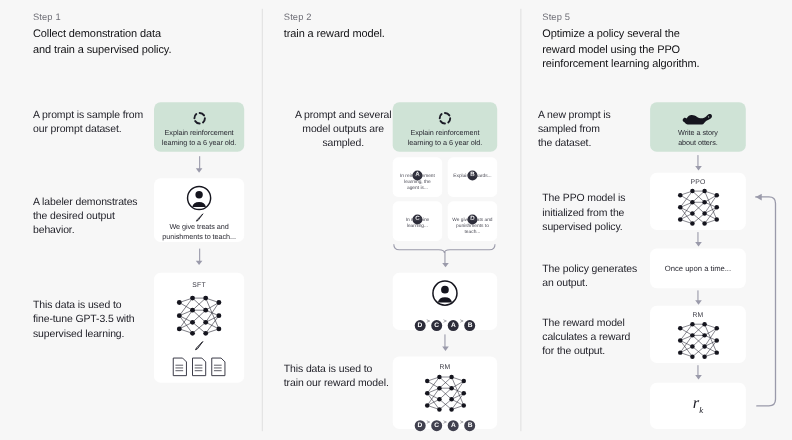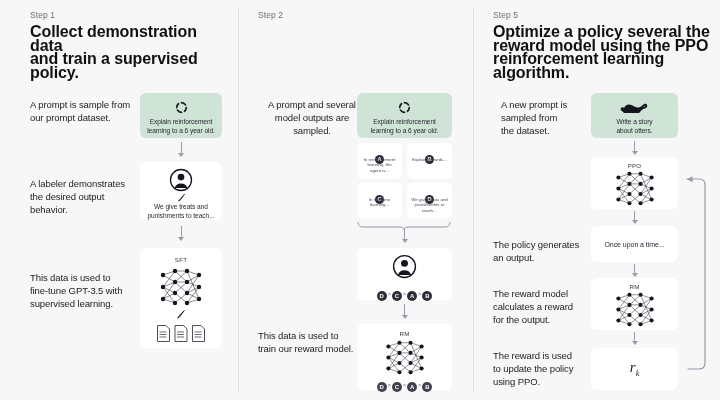--- a/index.html
+++ b/index.html
@@ -15,21 +15,21 @@
   .col{position:absolute;top:0;height:400px;}
   #col1{left:0;width:238px;}
   #col2{left:238px;width:235px;}
   #col3{left:473px;width:247px;}
 
   .divider{position:absolute;top:8px;width:1px;height:384px;background:#e1e1e1;}
   #div1{left:238px;}
   #div2{left:473px;}
 
   .step-label{position:absolute;font-size:8.5px;color:#6e6e76;letter-spacing:.1px;}
-  .step-title{position:absolute;font-size:16px;font-weight:bold;line-height:13.5px;color:#111114;letter-spacing:-.1px;}
+  .step-title{position:absolute;font-size:10px;font-weight:normal;line-height:13.5px;color:#111114;letter-spacing:-.1px;}
 
   .desc{position:absolute;font-size:9.5px;line-height:12.8px;color:#22222a;letter-spacing:-.1px;}
 
   .card{position:absolute;background:#ffffff;border-radius:6px;}
   .green{background:#cfe3d6;}
 
   .card-text{position:absolute;left:0;right:0;text-align:center;font-size:6.6px;line-height:8.6px;color:#2a2a33;letter-spacing:-.05px;}
   .card-tag{position:absolute;left:0;right:0;text-align:center;font-size:6.2px;color:#3a3a44;letter-spacing:.2px;}
 
   .icon-wrap{position:absolute;left:0;right:0;display:flex;justify-content:center;}
@@ -169,20 +169,21 @@
           </g>
         </svg>
       </div>
     </div>
   </div>
 
   <div class="col" id="col2">
 
     <div class="step-label" style="left:20px;top:10px;">Step 2</div>
     <div class="step-title" style="left:20px;top:25px;width:205px;">
+      <div>train a reward model.</div>
     </div>
 
     <div class="desc" style="left:20px;top:99px;width:108px;white-space:pre-line;text-align:center;">A prompt and several
 model outputs are
 sampled.</div>
     <div class="desc" style="left:20px;top:330px;width:112px;white-space:pre-line;">This data is used to
 train our reward model.</div>
 
     <div class="card green" style="left:119px;top:93px;width:95px;height:45px;">
       <div class="icon-wrap" style="top:8px;">
@@ -287,31 +288,31 @@
 
   <div class="col" id="col3">
 
     <div class="step-label" style="left:20px;top:10px;">Step 5</div>
     <div class="step-title" style="left:20px;top:25px;width:220px;">
       <div>Optimize a policy several the</div>
       <div>reward model using the PPO</div>
       <div>reinforcement learning algorithm.</div>
     </div>
 
-    <div class="desc" style="left:28px;top:99px;width:100px;white-space:pre-line;">A new prompt is
+    <div class="desc" style="left:16px;top:99px;width:100px;white-space:pre-line;">A new prompt is
 sampled from
 the dataset.</div>
+    <div class="desc" style="left:20px;top:175px;width:100px;white-space:pre-line;">The PPO model is
+initialized from the
+supervised policy.</div>
     <div class="desc" style="left:20px;top:239px;width:100px;white-space:pre-line;">The policy generates
 an output.</div>
     <div class="desc" style="left:20px;top:288px;width:100px;white-space:pre-line;">The reward model
 calculates a reward
 for the output.</div>
-    <div class="desc" style="left:20px;top:350px;width:100px;white-space:pre-line;">The reward is used
-to update the policy
-using PPO.</div>
 
     <div class="card green" style="left:118px;top:93px;width:87px;height:45px;">
       <div class="icon-wrap" style="top:8px;">
         <svg width="32" height="14" viewBox="0 0 64 28">
           <path d="M6 20 c-3 -1 -4 -5 -1 -7 c2 -1.4 4 -0.6 5.5 0.6 c1.4 -4 5 -6.4 9 -6.6
                    c3.6 -0.2 6.6 1.4 9.4 3.2 c3.6 2.2 7 3.4 11 2.6 c3.2 -0.6 5.4 -2.6 7.6 -4.8
                    c1.6 -1.6 3.4 -3 5.6 -2.6 c2.6 0.4 4 3 3.2 5.4 c-0.8 2.4 -3 3.6 -5.2 4.4
                    c-4 1.4 -7 3.8 -9.4 7.2 c-0.8 1.2 -2 1.8 -3.4 1.8 l-25.6 0 c-2.6 0 -4.6 -1.6 -6.7 -4.2 z" fill="#15151e"></path>
           <circle cx="50.5" cy="10.5" r="1" fill="#cfe3d6"></circle>
         </svg>

